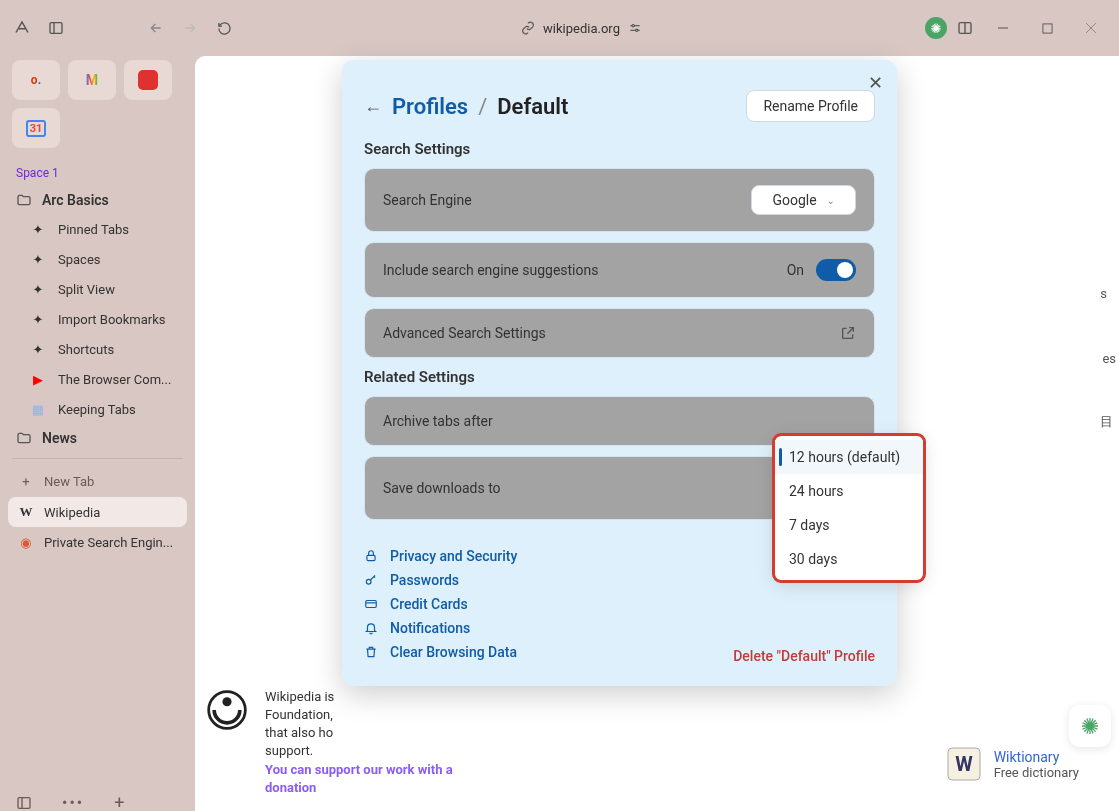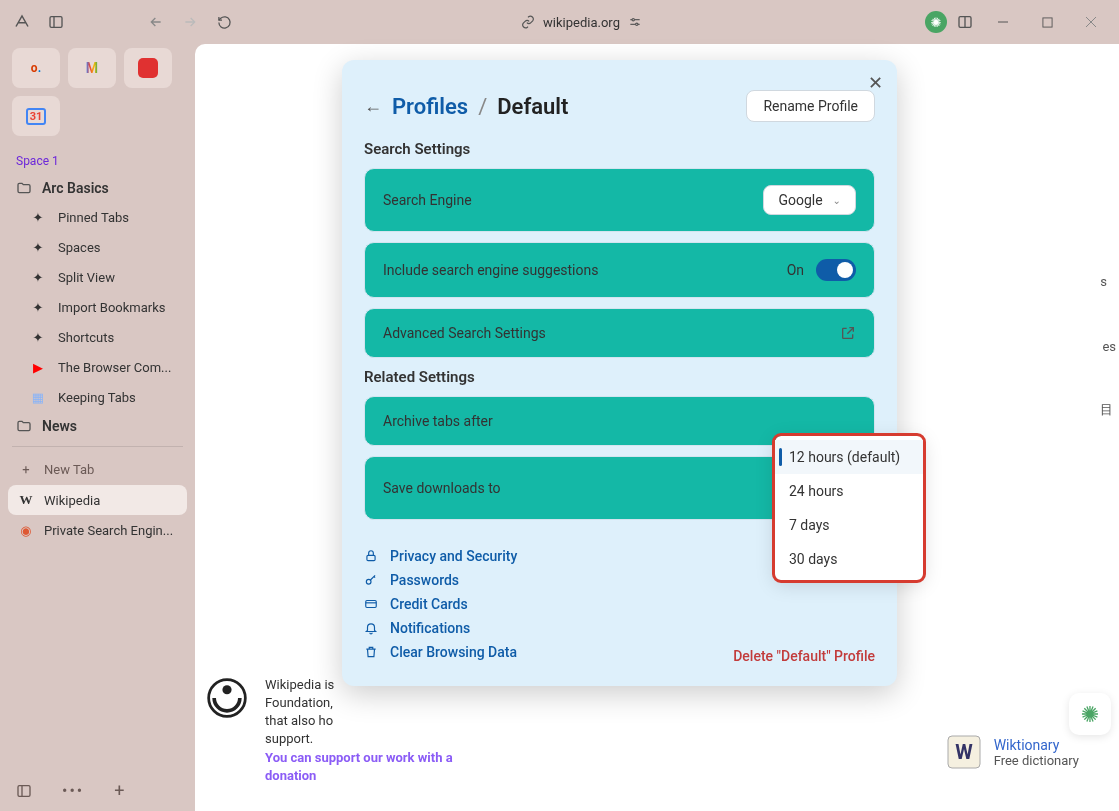--- a/index.html
+++ b/index.html
@@ -1,19 +1,19 @@
 <!DOCTYPE html>
 <html><head>
 <meta charset="utf-8">
 <style>
 * { box-sizing: border-box; margin: 0; padding: 0; font-family: -apple-system, BlinkMacSystemFont, "Segoe UI", Roboto, sans-serif; }
 body { width: 1119px; height: 811px; background: #d9c7c3; overflow: hidden; position: relative; }
 
 
-.titlebar { height: 44px; display: flex; align-items: center; padding: 0 8px; gap: 6px; }
+.titlebar { height: 56px; display: flex; align-items: center; padding: 0 8px; gap: 6px; }
 .tb-left { display: flex; gap: 6px; align-items: center; }
 .tb-btn { width: 28px; height: 28px; display: flex; align-items: center; justify-content: center; border-radius: 6px; color: #555; }
 .tb-center { flex: 1; display: flex; justify-content: center; align-items: center; gap: 8px; }
 .url-text { font-size: 13px; color: #333; }
 .tb-right { display: flex; gap: 4px; align-items: center; }
 .win-btn { width: 40px; height: 28px; display: flex; align-items: center; justify-content: center; color: #555; }
 
 .main { display: flex; height: calc(100% - 40px); }
 
 
@@ -47,23 +47,23 @@
 .modal { position: absolute; top: 60px; left: 342px; width: 555px; background: #def0fb; border-radius: 12px; box-shadow: 0 8px 30px rgba(0,0,0,0.2); padding: 14px 22px 22px 22px; }
 .modal-close { position: absolute; top: 12px; right: 14px; font-size: 18px; color: #555; cursor:pointer;}
 .modal-head { display: flex; align-items: center; justify-content: space-between; margin-bottom: 18px; margin-top: 16px;}
 .bc { display: flex; align-items: center; gap: 10px; }
 .bc-back { font-size: 18px; color: #555; }
 .bc-link { color: #0f5ca8; font-size: 22px; font-weight: 600; }
 .bc-sep { color: #888; font-size: 22px; }
 .bc-current { color: #222; font-size: 22px; font-weight: 600; }
 .rename-btn { background: #fff; border: 1px solid #d0d8df; border-radius: 8px; padding: 7px 16px; font-size: 14px; color: #333; }
 .section-h { font-size: 15px; font-weight: 600; color: #333; margin: 10px 0; }
-.card { background: #14b8a6; border: 1px solid #d3e4ef; border-radius: 10px; padding: 16px 18px; margin-bottom: 10px; display: flex; align-items: center; justify-content: space-between; }
+.card { background: #a3a3a3; border: 1px solid #d3e4ef; border-radius: 10px; padding: 16px 18px; margin-bottom: 10px; display: flex; align-items: center; justify-content: space-between; }
 .card-label { font-size: 14px; color: #333; }
-.select-btn { background: #fff; border: 1px solid #d0d8df; border-radius: 8px; padding: 6px 14px; font-size: 14px; color: #333; display: flex; align-items: center; gap: 10px; }
+.select-btn { background: #fff; border: 1px solid #d0d8df; border-radius: 8px; padding: 6px 20px; font-size: 14px; color: #333; display: flex; align-items: center; gap: 10px; }
 .chev { font-size: 10px; color: #888; }
 .toggle-wrap { display: flex; align-items: center; gap: 12px; }
 .on-label { font-size: 14px; color: #333; }
 .toggle { width: 40px; height: 22px; background: #0f5ca8; border-radius: 11px; position: relative; }
 .toggle::after { content: ""; position: absolute; right: 3px; top: 3px; width: 16px; height: 16px; background: #fff; border-radius: 50%; }
 .ext-icon { width: 16px; height: 16px; }
 .links-list { margin-top: 14px; }
 .link-row { display: flex; align-items: center; gap: 10px; padding: 4px 0; }
 .link-row a { color: #0f5ca8; font-size: 14px; font-weight: 500; text-decoration: none; }
 .link-icon { width: 16px; color: #0f5ca8; }

